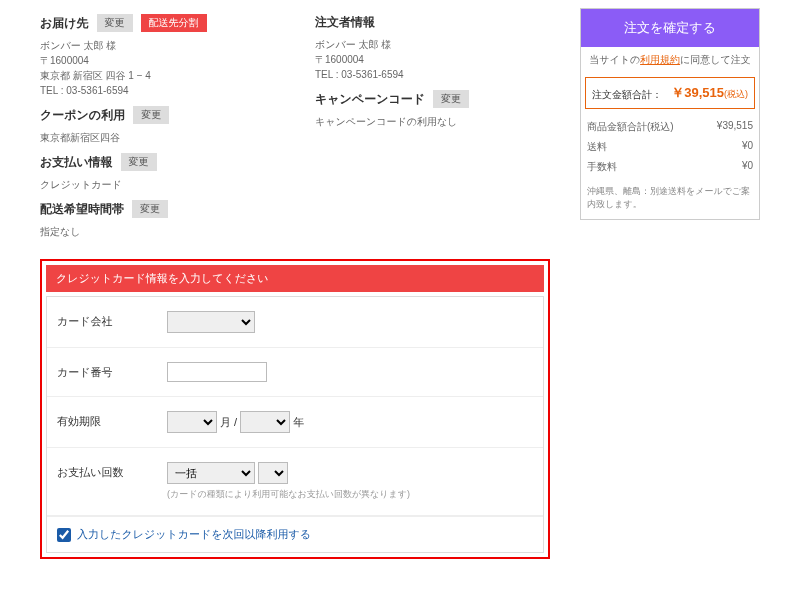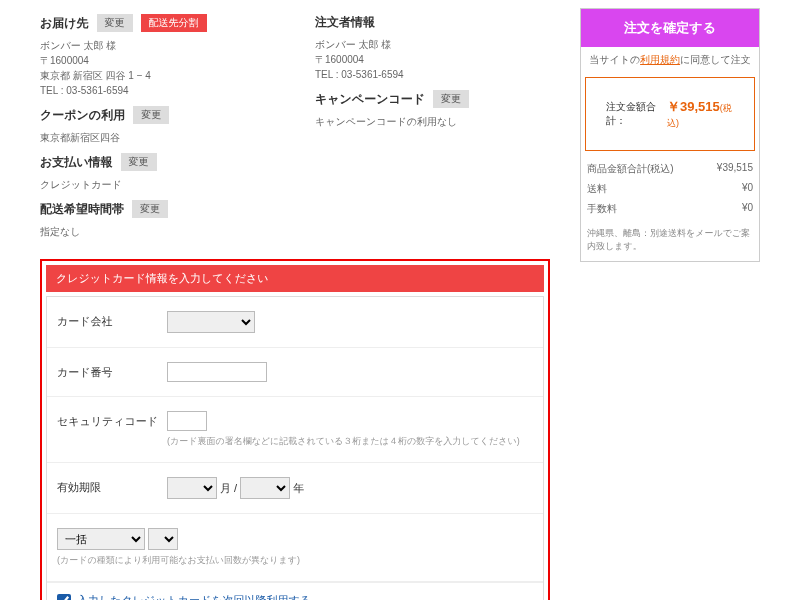--- a/index.html
+++ b/index.html
@@ -10,24 +10,24 @@
 
     .row2 { display: flex; gap: 40px; }
     .col { flex: 1; }
 
     .sect-title { font-weight: bold; font-size: 12px; margin-top: 6px; display: flex; align-items: center; gap: 8px; }
     .btn-small { background: #ddd; color: #555; border: none; padding: 2px 8px; font-size: 10px; cursor: pointer; }
     .btn-orange-sm { background: #ef4444; color: #fff; border: none; padding: 2px 8px; font-size: 10px; cursor: pointer; }
     .info { margin: 6px 0 8px 0; color: #666; font-size: 10px; line-height: 1.5; }
 
     .order-box { border: 1px solid #ccc; padding: 0; }
-    .btn-confirm { background: #d946ef; color: #fff; border: none; width: 100%; padding: 10px 0; font-size: 13px; font-weight: bold; cursor: pointer; }
+    .btn-confirm { background: #8b5cf6; color: #fff; border: none; width: 100%; padding: 10px 0; font-size: 13px; font-weight: normal; cursor: pointer; }
     .terms { text-align: center; font-size: 10px; padding: 6px; color: #666; }
     .terms a { color: #e8630c; text-decoration: underline; }
-    .total-box { border: 1px solid #e8630c; margin: 4px; padding: 20px; display: flex; justify-content: space-between; align-items: center; }
+    .total-box { border: 1px solid #e8630c; margin: 4px; padding: 6px; display: flex; justify-content: space-between; align-items: flex-end; }
     .total-label { font-size: 10px; color: #333; }
     .total-val { color: #e8630c; font-weight: bold; font-size: 13px; }
     .tax { font-size: 9px; color: #e8630c; margin-top: 27px; }
     .line-items { padding: 4px 6px; }
     .li-row { display: flex; justify-content: space-between; font-size: 10px; color: #666; padding: 3px 0; }
     .note { font-size: 9px; color: #888; padding: 4px 6px 8px; }
 
     .cc-box { border: 2px solid #e00; padding: 4px; margin-top: 12px; }
     .cc-head { background: #ef4444; color: #fff; padding: 6px 10px; font-size: 11px; }
     .cc-inner { border: 1px solid #ddd; margin-top: 4px; padding: 0; }
@@ -106,36 +106,30 @@
       <div class="cc-inner">
         <div class="cc-row">
           <div class="cc-label">カード会社</div>
           <div class="cc-field"><select class="sel-w"><option></option></select></div>
         </div>
         <div class="cc-row">
           <div class="cc-label">カード番号</div>
           <div class="cc-field"><input type="text" class="txt-w" style=""></div>
         </div>
         <div class="cc-row">
-          <div class="cc-label">セキュリティコード</div>
-          <div class="cc-field">
-            <input type="text" class="txt-s" style="">
-            <div class="hint">(カード裏面の署名欄などに記載されている３桁または４桁の数字を入力してください)</div>
-          </div>
-        </div>
-        <div class="cc-row">
           <div class="cc-label">有効期限</div>
           <div class="cc-field">
             <select class="sel-s"><option></option></select>
             <span>月 /</span>
             <select class="sel-s"><option></option></select>
             <span>年</span>
           </div>
         </div>
         <div class="cc-row">
+          <div class="cc-label">お支払い回数</div>
           <div class="cc-field">
             <select class="sel-w"><option>一括</option></select>
             <select class="sel-s" style="width:30px"><option></option></select>
             <div class="hint">(カードの種類により利用可能なお支払い回数が異なります)</div>
           </div>
         </div>
         <div class="cc-save">
           <input type="checkbox" class="chk" checked="" style="">
           <label>入力したクレジットカードを次回以降利用する</label>
         </div>

